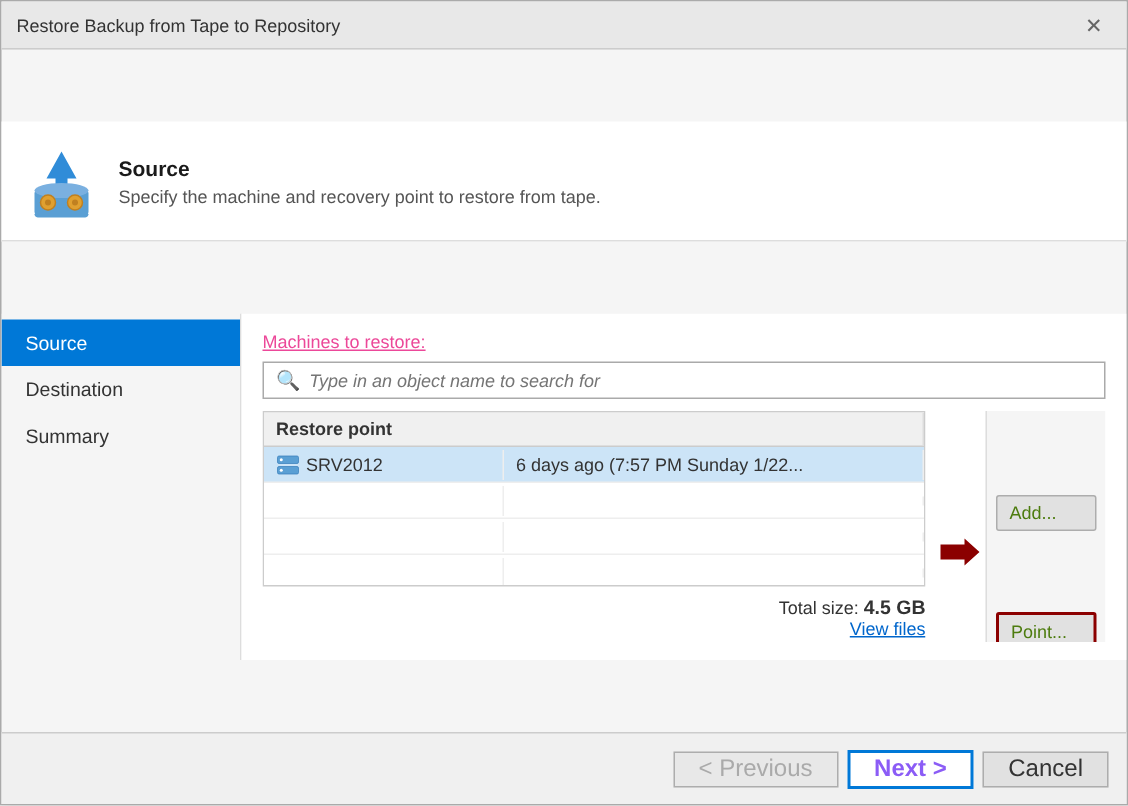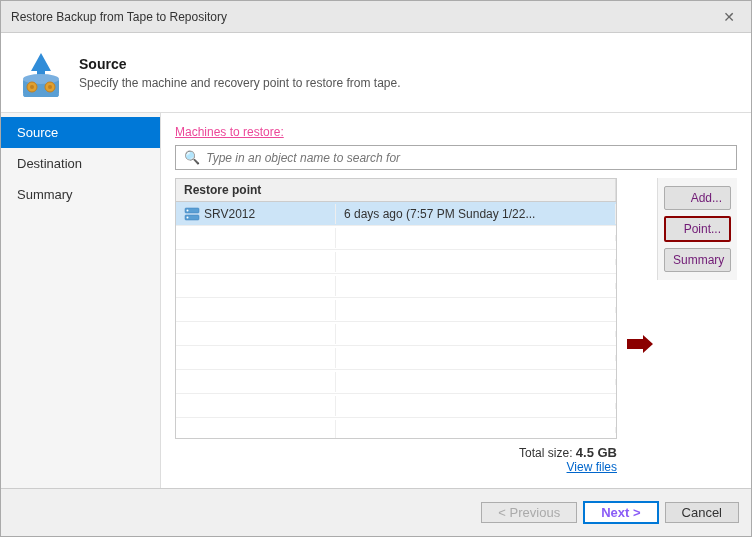--- a/index.html
+++ b/index.html
@@ -13,20 +13,21 @@
       min-height: 100vh;
     }
     .window {
       width: 752px;
       height: 537px;
       background: #f5f5f5;
       border: 1px solid #aaa;
       box-shadow: 2px 2px 8px rgba(0,0,0,0.3);
       display: flex;
       flex-direction: column;
+      gap: 48px;
     }
     .title-bar {
       background: #e8e8e8;
       border-bottom: 1px solid #ccc;
       padding: 6px 10px;
       display: flex;
       align-items: center;
       justify-content: space-between;
       height: 32px;
     }
@@ -193,22 +194,23 @@
       flex-direction: column;
       gap: 6px;
     }
     .side-btn {
       padding: 4px 8px;
       font-size: 12px;
       background: #e1e1e1;
       border: 1px solid #adadad;
       border-radius: 2px;
       cursor: pointer;
-      text-align: right;
-      color: #701a75;
+      text-align: left;
+      color: #4d7c0f;
+      margin-top: 48px;
     }
     .side-btn.highlighted {
       border: 2px solid #8b0000;
       background: #e1e1e1;
     }
 
     .total-size-area {
       margin-top: auto;
       padding: 6px 0 2px 0;
       font-size: 12px;
@@ -231,21 +233,21 @@
       border-top: 1px solid #ccc;
       padding: 8px 12px;
       display: flex;
       justify-content: flex-end;
       align-items: center;
       gap: 6px;
       height: 48px;
     }
     .footer-btn {
       padding: 2px 16px;
-      font-size: 13px;
+      font-size: 16px;
       border-radius: 0;
       cursor: pointer;
       border: 1px solid #adadad;
       background: #e1e1e1;
       color: #333;
       min-width: 72px;
       text-align: center;
     }
     .footer-btn.primary {
       background: white;

